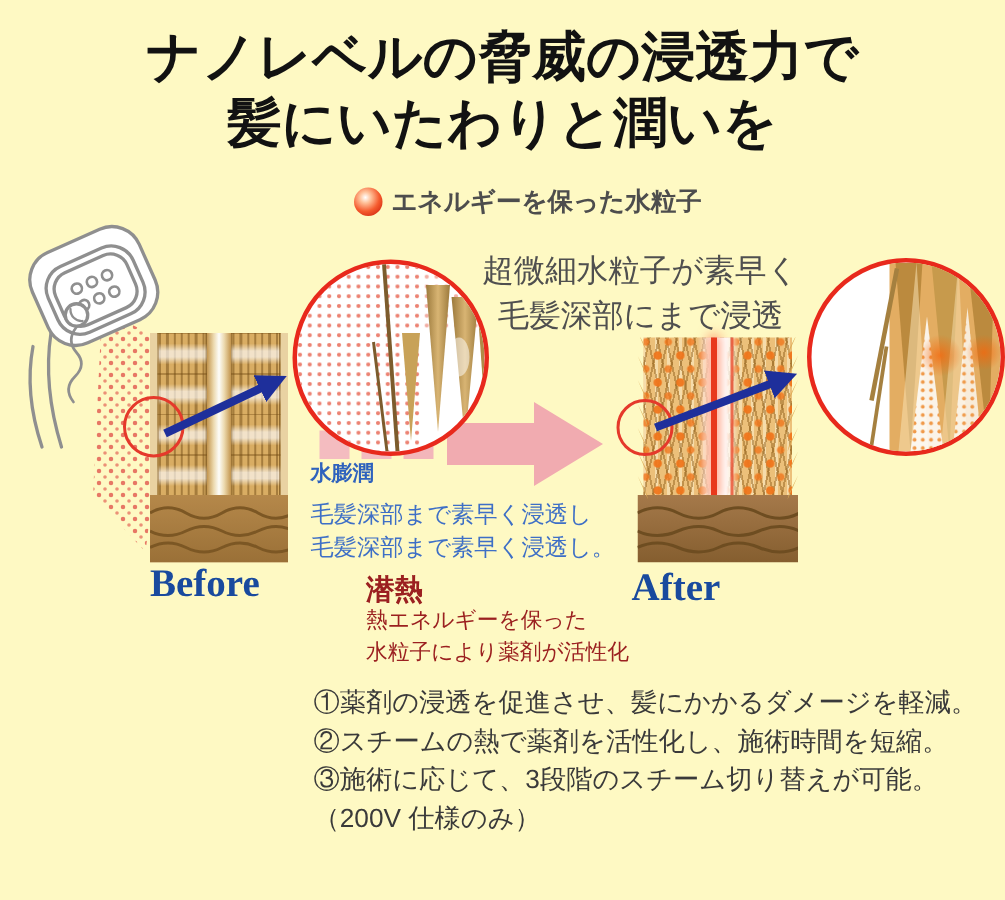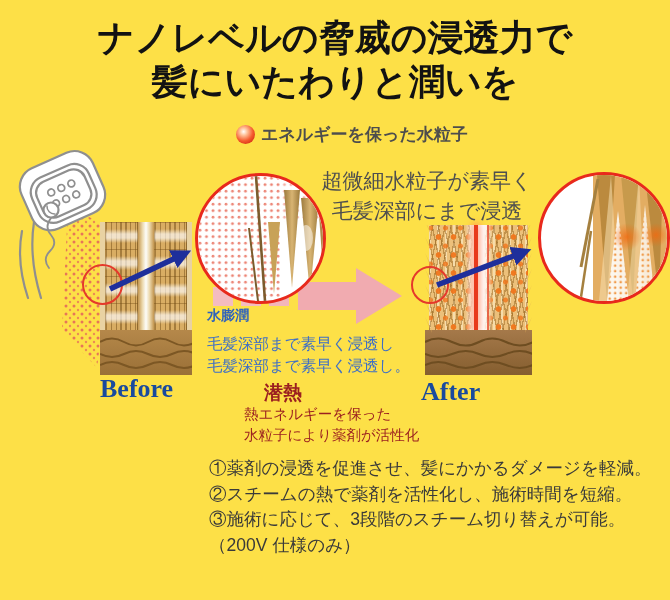--- a/index.html
+++ b/index.html
@@ -1,16 +1,16 @@
 <!DOCTYPE html>
 <html><head>
 <meta charset="utf-8">
 <style>
   html,body{margin:0;padding:0;background:#ffffff;}
-  .canvas{position:relative;width:670px;height:600px;background:#fde047;overflow:hidden;
+  .canvas{position:relative;width:670px;height:600px;background:#fef9c3;overflow:hidden;
           font-family:"Liberation Sans",sans-serif;}
 
   .title{position:absolute;top:16px;left:0;width:670px;text-align:center;z-index:6;
          font-family:"Liberation Serif","DejaVu Serif",serif;font-weight:bold;
          font-size:36px;line-height:44px;color:#121212;}
 
   .legend{position:absolute;left:236px;top:123px;display:flex;align-items:center;gap:6px;z-index:6;}
   .legend-dot{width:19px;height:19px;border-radius:50%;
     background:radial-gradient(circle at 40% 35%, #ffffff 0%, #ffc29a 22%, #f55b2e 55%, #c01004 100%);}
   .legend-label{font-size:17px;font-weight:bold;color:#4d4d4d;}
@@ -62,21 +62,21 @@
   .mag-circle{position:absolute;border:3px solid #e8291c;border-radius:50%;background:#fff;overflow:hidden;z-index:3;}
   #magL{left:195px;top:173px;width:125px;height:125px;}
   #magR{left:538px;top:172px;width:126px;height:126px;}
 
   .small-circle{position:absolute;border:2px solid #e5392b;border-radius:50%;z-index:3;}
   #circB{left:82px;top:264px;width:37px;height:37px;}
   #circA{left:411px;top:266px;width:34px;height:34px;}
 
   .ws-head{position:absolute;left:207px;top:307px;font-size:14px;font-weight:bold;color:#2e62bd;z-index:6;text-align:center;}
   .ws-desc{position:absolute;left:207px;top:333px;font-size:15.5px;line-height:22px;color:#3e6fc6;z-index:6;}
-  .lh-head{position:absolute;left:244px;top:380px;font-size:19px;font-weight:bold;color:#9b2020;z-index:6;margin-left:20px;}
+  .lh-head{position:absolute;left:244px;top:380px;font-size:19px;font-weight:bold;color:#9b2020;z-index:6;}
   .lh-desc{position:absolute;left:244px;top:404px;font-size:14.5px;line-height:20.5px;color:#9b2020;z-index:6;}
   .features{position:absolute;left:209px;top:456px;font-size:17.5px;line-height:25.5px;color:#3a3a3a;z-index:6;}
 </style>
 </head>
 <body>
 
 <div class="canvas">
 
   <div class="title">
     <div>ナノレベルの脅威の浸透力で</div>

